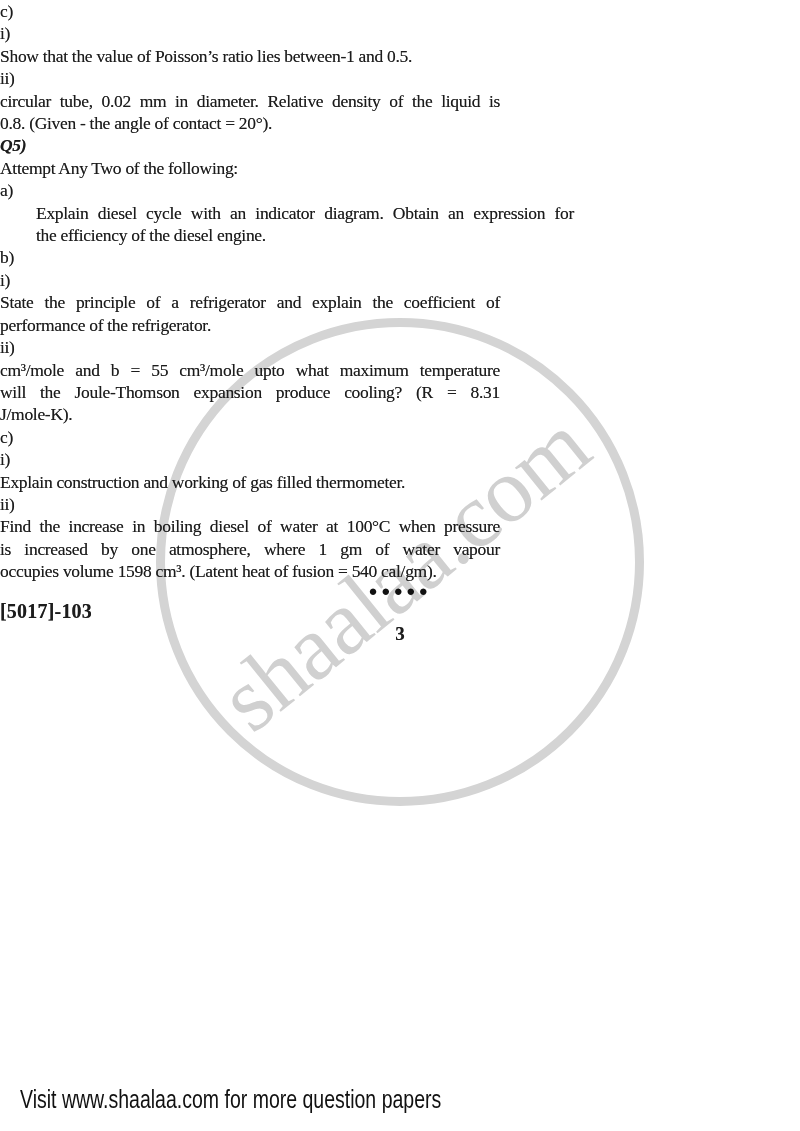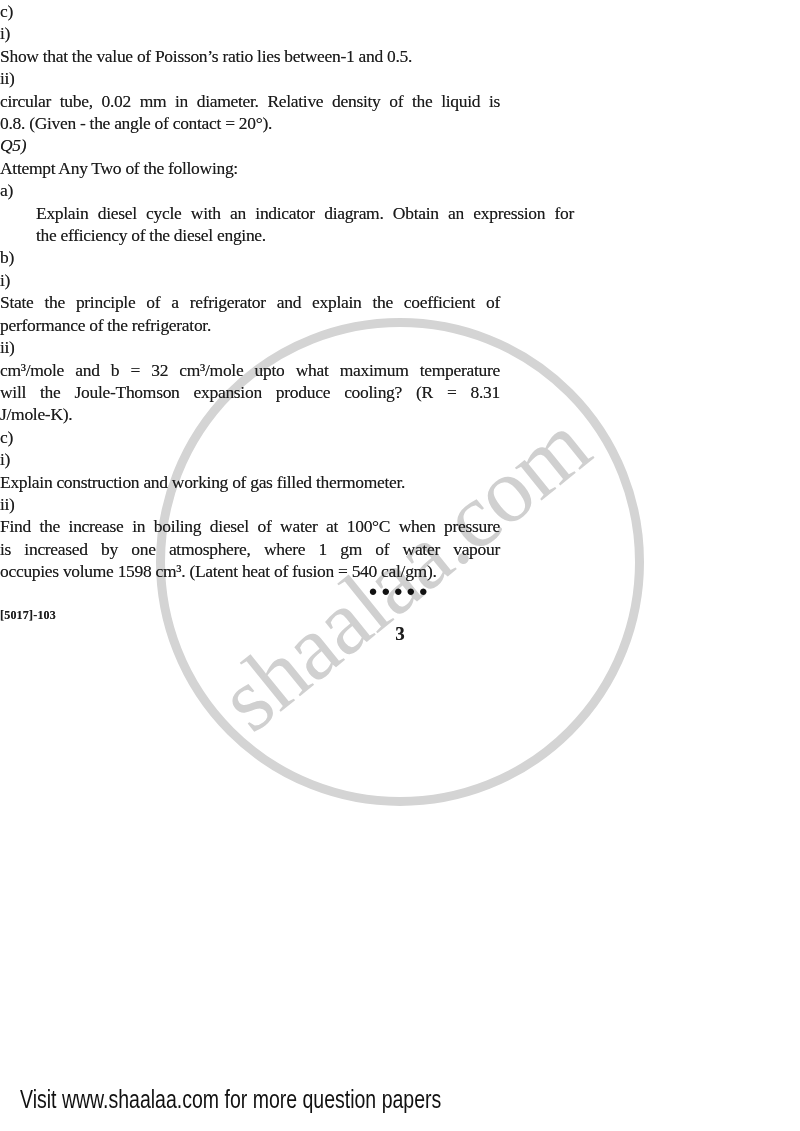--- a/index.html
+++ b/index.html
@@ -47,36 +47,35 @@
   .lbl2 { left: 169px; }
   .jline { text-align: justify; text-align-last: justify; text-justify: inter-word; }
   .r-ci   { top: 75px; }
   .r-cii  { top: 112px; }
   .r-q5   { top: 234px; }
   .r-a    { top: 271px; }
   .r-bi   { top: 331px; }
   .r-bii  { top: 391px; }
   .r-c2i  { top: 496px; }
   .r-c2ii { top: 534px; }
-  .q5-label { left: 92px; font-weight: normal; font-style: italic; }
+  .q5-label { left: 92px; font-weight: bold; font-style: italic; }
   .q5-title { left: 140px; }
   .q5-marks { right: 92px; font-weight: bold; }
   .dots {
     top: 658px; left: 0; width: 800px;
     text-align: center;
     font-size: 15px;
     letter-spacing: 3.5px;
     color: #111111;
   }
   .paper-code {
     top: 1020px; left: 92px;
-    font-size: 12px; font-weight: bold;
+    font-size: 20px; font-weight: bold;
     letter-spacing: 0.2px;
     text-shadow: 0 0 0.5px rgba(28,28,28,0.6);
-    margin-top: 8px;
   }
   .page-num {
     top: 1013px; left: 0; width: 800px;
     text-align: center;
     font-size: 19px; font-weight: bold;
     text-shadow: 0 0 0.5px rgba(28,28,28,0.6);
   }
   .site-footer {
     position: absolute;
     top: 1084px; left: 20px;
@@ -124,21 +123,21 @@
 
     <div class="abs body-text lbl1 r-bi">b)</div>
     <div class="abs body-text lbl2 r-bi">i)</div>
     <div class="abs body-text txt-sub r-bi">
       <div class="jline">State the principle of a refrigerator and explain the coefficient of</div>
       <div>performance of the refrigerator.</div>
     </div>
 
     <div class="abs body-text lbl2 r-bii">ii)</div>
     <div class="abs body-text txt-sub r-bii">
-      <div class="jline">cm³/mole and b = 32 cm³/mole upto what maximum temperature</div>
+      <div class="jline">cm³/mole and b = 55 cm³/mole upto what maximum temperature</div>
       <div class="jline">will the Joule-Thomson expansion produce cooling? (R = 8.31</div>
       <div>J/mole-K).</div>
     </div>
 
     <div class="abs body-text lbl1 r-c2i">c)</div>
     <div class="abs body-text lbl2 r-c2i">i)</div>
     <div class="abs body-text txt-sub r-c2i">
       <div>Explain construction and working of gas filled thermometer.</div>
     </div>
 

